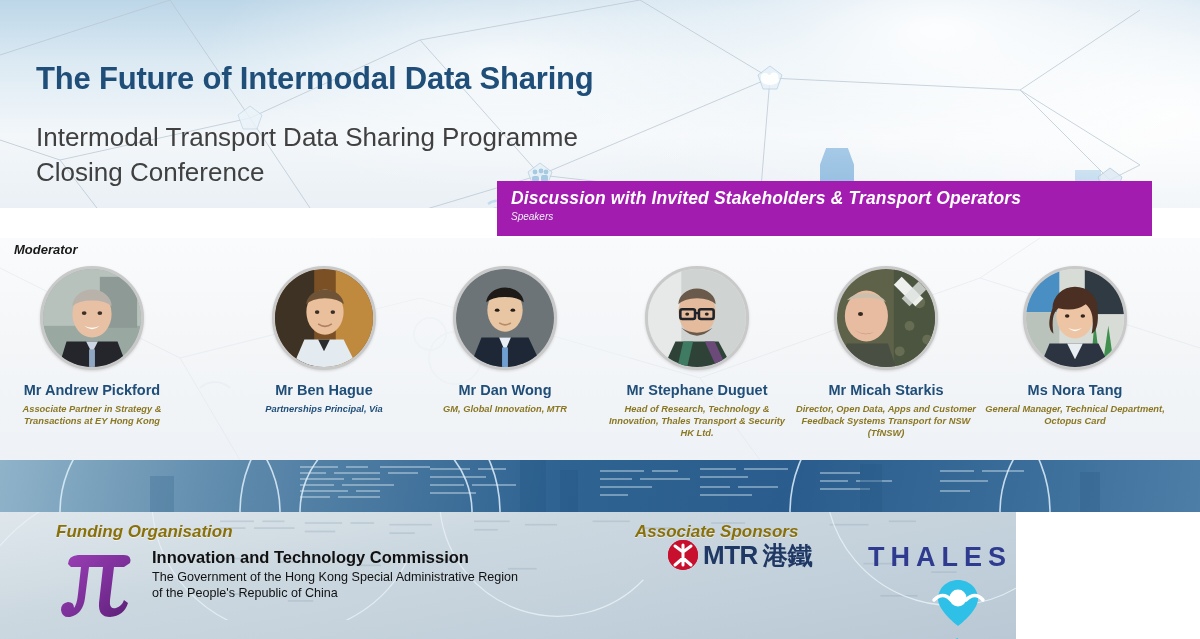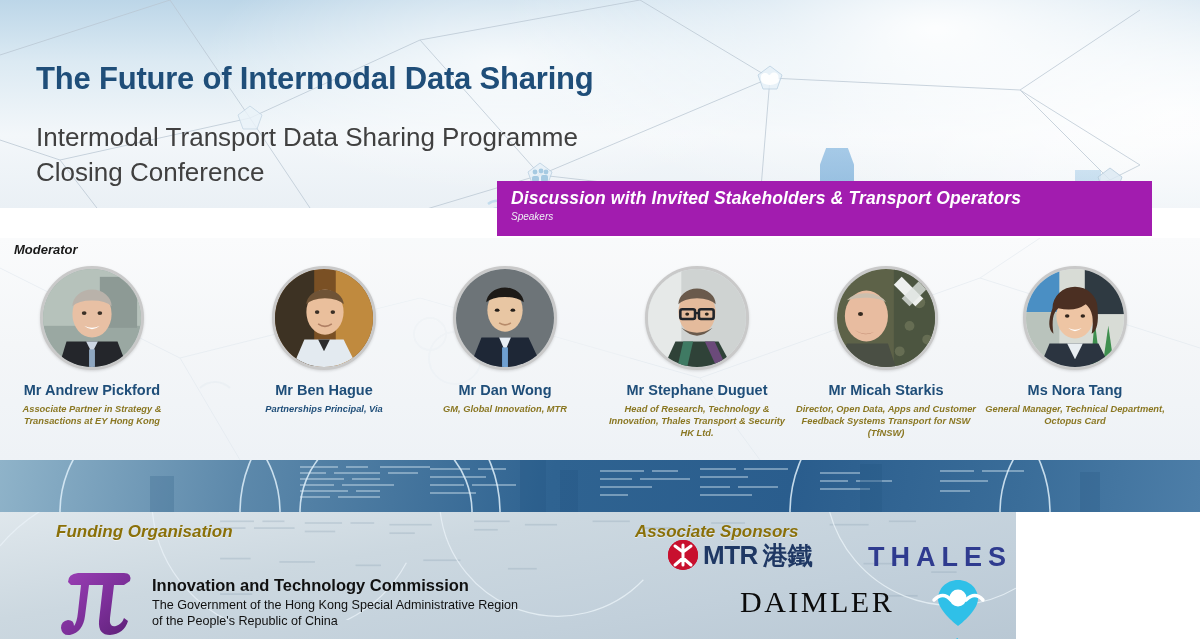--- a/index.html
+++ b/index.html
@@ -120,21 +120,21 @@
     position: absolute; left: 56px; top: 10px;
     font-size: 17px; font-weight: bold; font-style: italic; color: #8a7009;
     text-shadow: 0 1px 0 rgba(255,255,255,.5);
   }
   .assoc-label {
     position: absolute; left: 635px; top: 10px;
     font-size: 17px; font-weight: bold; font-style: italic; color: #8a7009;
     text-shadow: 0 1px 0 rgba(255,255,255,.5);
   }
 
-  .itc { position: absolute; left: 58px; top: 54px; display: flex; align-items: center; }
+  .itc { position: absolute; left: 58px; top: 36px; display: flex; }
   .pi-logo { width: 78px; height: 74px; position: relative; flex: 0 0 auto; }
   .itc-text { margin-left: 16px; }
   .itc-t1 { font-size: 16.5px; font-weight: bold; color: #111; line-height: 1.2; }
   .itc-t2 { font-size: 12.6px; color: #111; line-height: 1.28; margin-top: 1px; }
   .itc-t3 { font-size: 12.6px; color: #111; line-height: 1.28; }
 
   .mtr { position: absolute; left: 668px; top: 540px; display: flex; align-items: center; }
   .mtr-badge {
     width: 30px; height: 30px; border-radius: 50%; background: #c8102e;
     position: relative; flex: 0 0 auto;
@@ -510,23 +510,20 @@
         </svg>
       </div>
       <span class="mtr-word">MTR</span>
       <span class="mtr-cn">港鐵</span>
     </div>
 
     <div style="position:absolute;left:868px;top:32px;">
       <span class="thales" style="position:static;display:inline-block;">THALES</span>
     </div>
 
-    <div style="position:absolute;left:740px;top:75px;">
-      <span class="daimler" style="position:static;display:inline-block;">DAIMLER</span>
-    </div>
 
     <div class="via" style="position:absolute;left:930px;top:66px;">
       <svg viewBox="0 0 56 50" width="56" height="50">
         <path d="M28 2 C16 2 8 11 8 21 C8 33 28 48 28 48 C28 48 48 33 48 21 C48 11 40 2 28 2 Z" fill="#2fc0e8"></path>
         <circle cx="28" cy="20" r="8.5" fill="#ffffff"></circle>
         <path d="M4 22 q9 -9 17 0" stroke="#ffffff" stroke-width="3.4" fill="none" stroke-linecap="round"></path>
         <path d="M36 22 q9 -9 17 0" stroke="#ffffff" stroke-width="3.4" fill="none" stroke-linecap="round"></path>
       </svg>
       <div class="via-word">via</div>
     </div>

